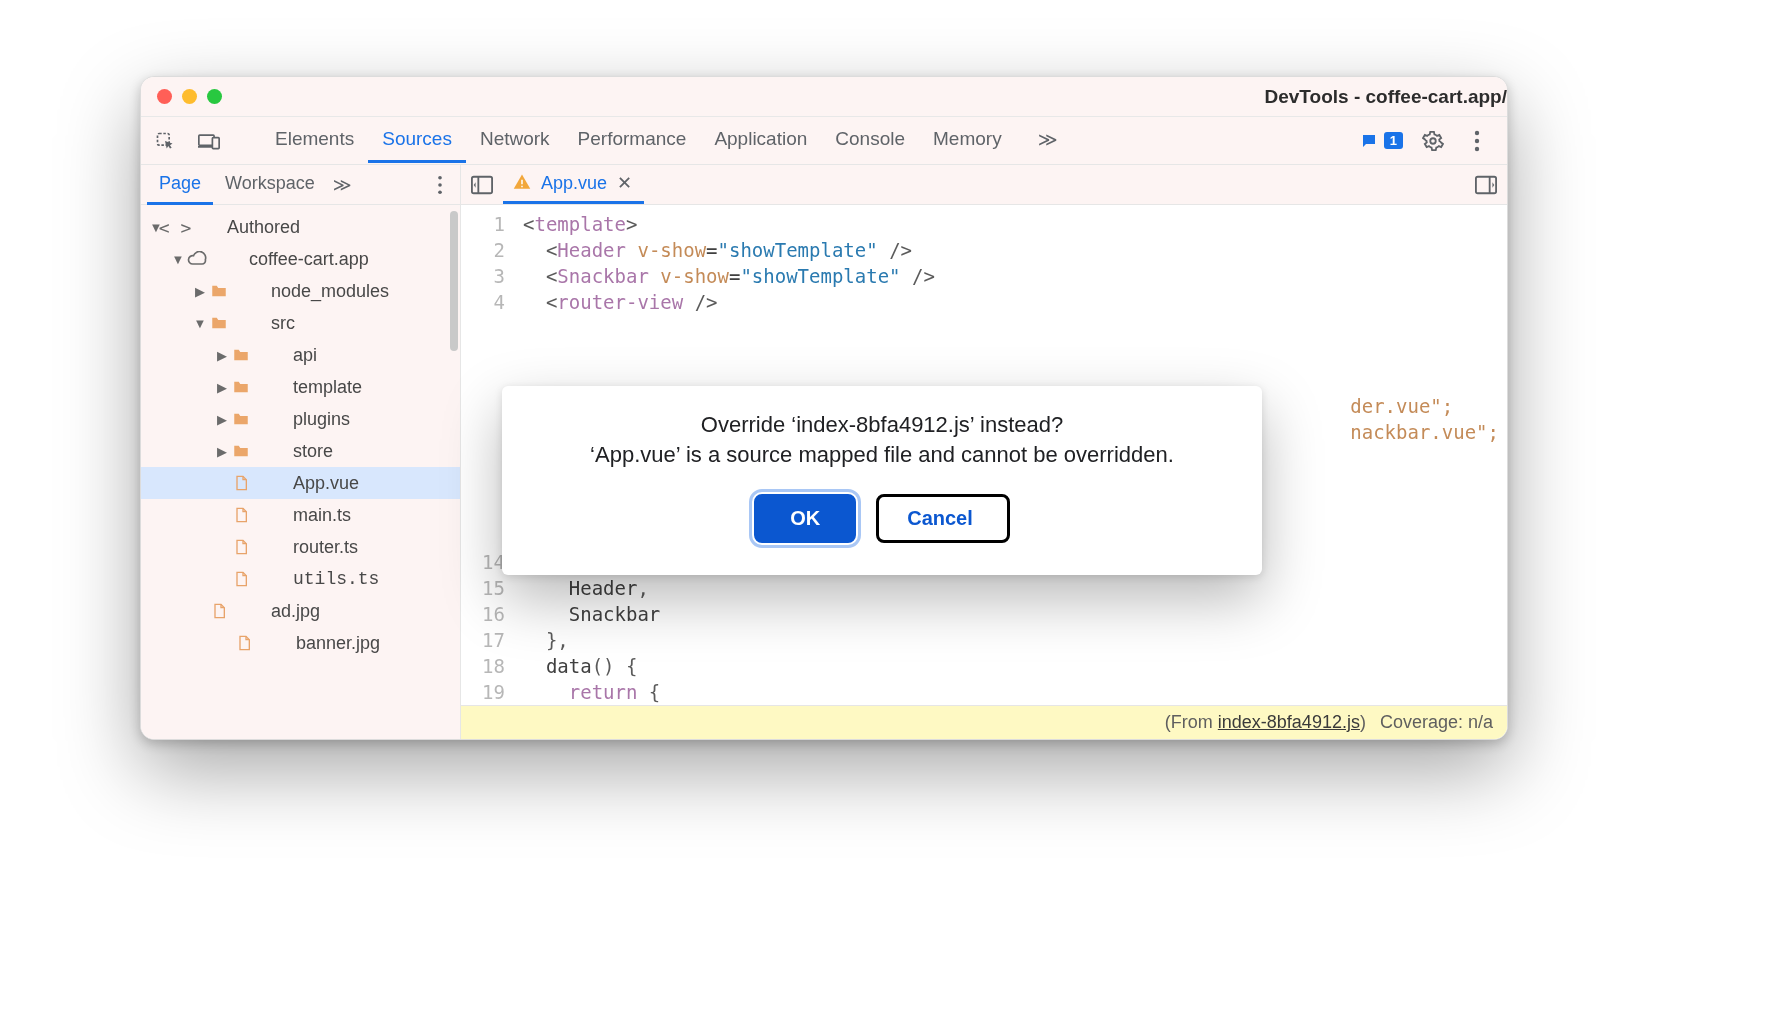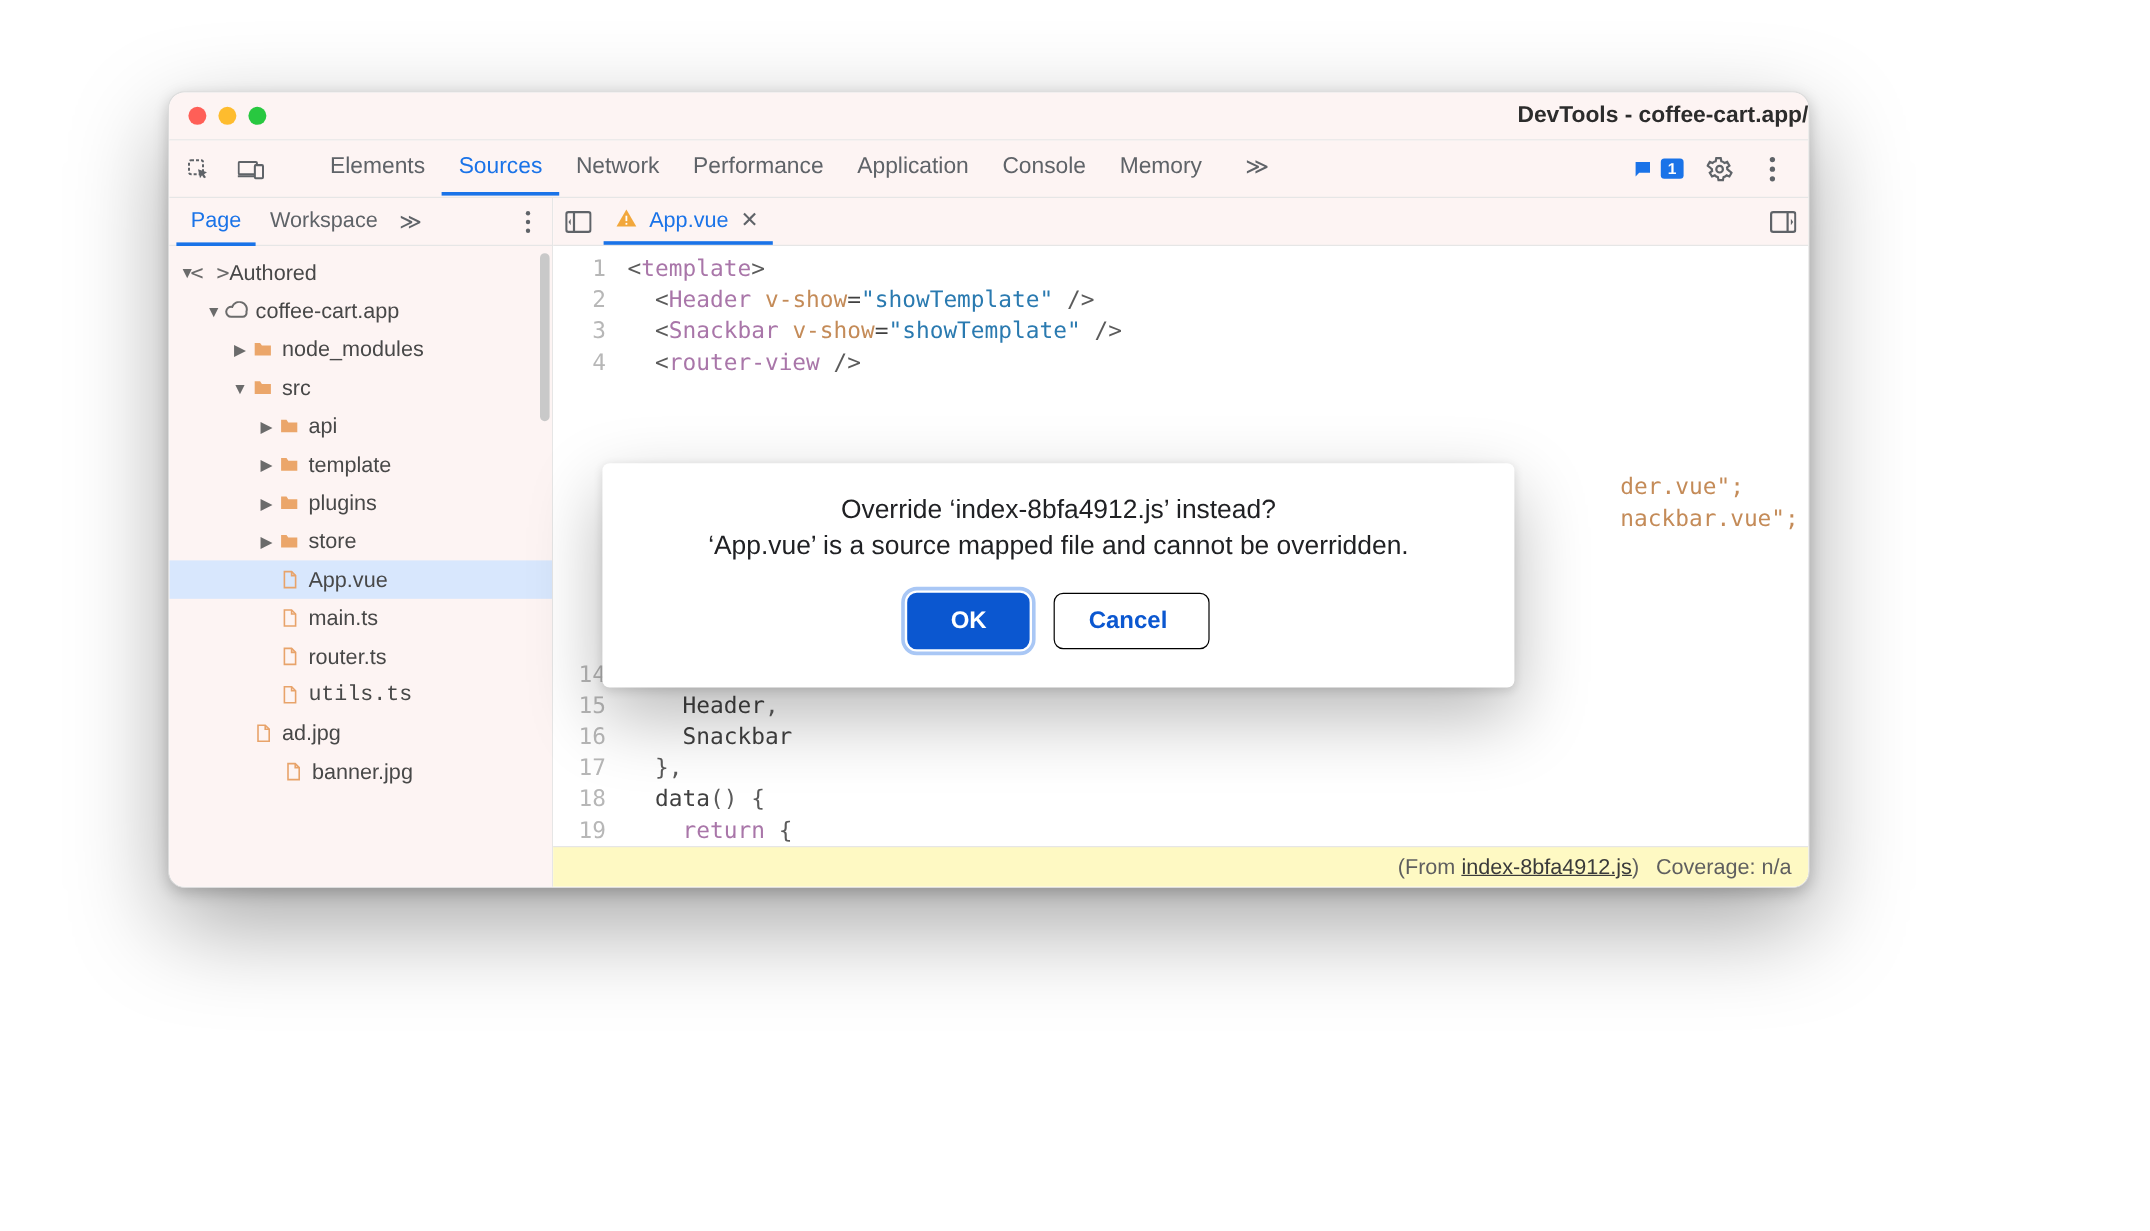--- a/index.html
+++ b/index.html
@@ -60,21 +60,21 @@
   .left-tabs .lt.active { color:#1a73e8; border-bottom-color:#1a73e8;}
   .left-tabs .more { margin-left:4px; }
   .left-tabs .right-icons { margin-left:auto; display:flex; gap:6px;}
   .tree { flex:1; overflow:auto; padding:6px 0; font-size:18px; position:relative;}
   .tree .scroll-thumb { position:absolute; right:2px; top:6px; width:8px; height:140px; background:#c9c9c9; border-radius:4px;}
   .node { display:flex; align-items:center; height:32px; padding-right:6px; color:#484848; white-space:nowrap;}
   .node.selected { background:#d8e7fd; }
   .arrow { width:14px; text-align:center; color:#6b6b6b; font-size:13px; }
   .arrow.blank { visibility:hidden; }
   .ic { width:20px; height:20px; margin:0 6px 0 2px; display:inline-flex; align-items:center; justify-content:center; }
-  .node .label { overflow:hidden; text-overflow:ellipsis; }
+  .node .label { overflow:hidden; text-overflow:ellipsis;margin-left:36px; }
   
   .right { flex:1; display:flex; flex-direction:column; background:#fff; min-width:0;}
   .file-tabs {
     height:40px; background:#fdf4f3; border-bottom:1px solid #e6e6e6;
     display:flex; align-items:center; padding:0 8px; gap:8px; font-size:18px; color:#5f6368;
   }
   .file-tabs .ft { display:flex; align-items:center; gap:8px; padding:7px 10px; border-bottom:3px solid #1a73e8; color:#1a73e8;}
   .file-tabs .close { color:#5f6368; font-size:18px; padding:0 2px;}
   .file-tabs .nav-ic { width:26px; height:26px; display:flex; align-items:center; justify-content:center;}
   .editor { flex:1; display:flex; overflow:hidden; font-family: ui-monospace, Menlo, Consolas, monospace; font-size:19px; line-height:26px;}
@@ -94,21 +94,21 @@
     background:#fff; border-radius:6px;
     box-shadow: 0 24px 60px rgba(0,0,0,.28), 0 2px 8px rgba(0,0,0,.12);
     padding:26px 28px 32px;
     text-align:center;
   }
   .dialog .line1 { font-size:22px; color:#202124; }
   .dialog .line2 { font-size:22px; color:#202124; margin-top:4px;}
   .dialog .buttons { margin-top:26px; display:flex; justify-content:center; gap:20px;}
   .btn { font-size:20px; font-weight:600; padding:10px 34px; border-radius:8px; cursor:pointer;}
   .btn-primary { background:#0b57d0; color:#fff; border:2px solid #0b57d0; outline:3px solid #a9c7f5; outline-offset:2px;}
-  .btn-secondary { background:#fff; color:#0b57d0; border:1px solid #000000;padding-left:28px;}
+  .btn-secondary { background:#fff; color:#0b57d0; border:3px solid #000000;padding-left:28px;}
   .warn-ic svg path{fill:#f2a73b;} .warn-ic{display:inline-flex;width:20px;height:20px;}
 </style>
 </head>
 <body>
 
 <div class="stage">
   <div class="window">
 
     <div class="titlebar">
       <div class="traffic">

